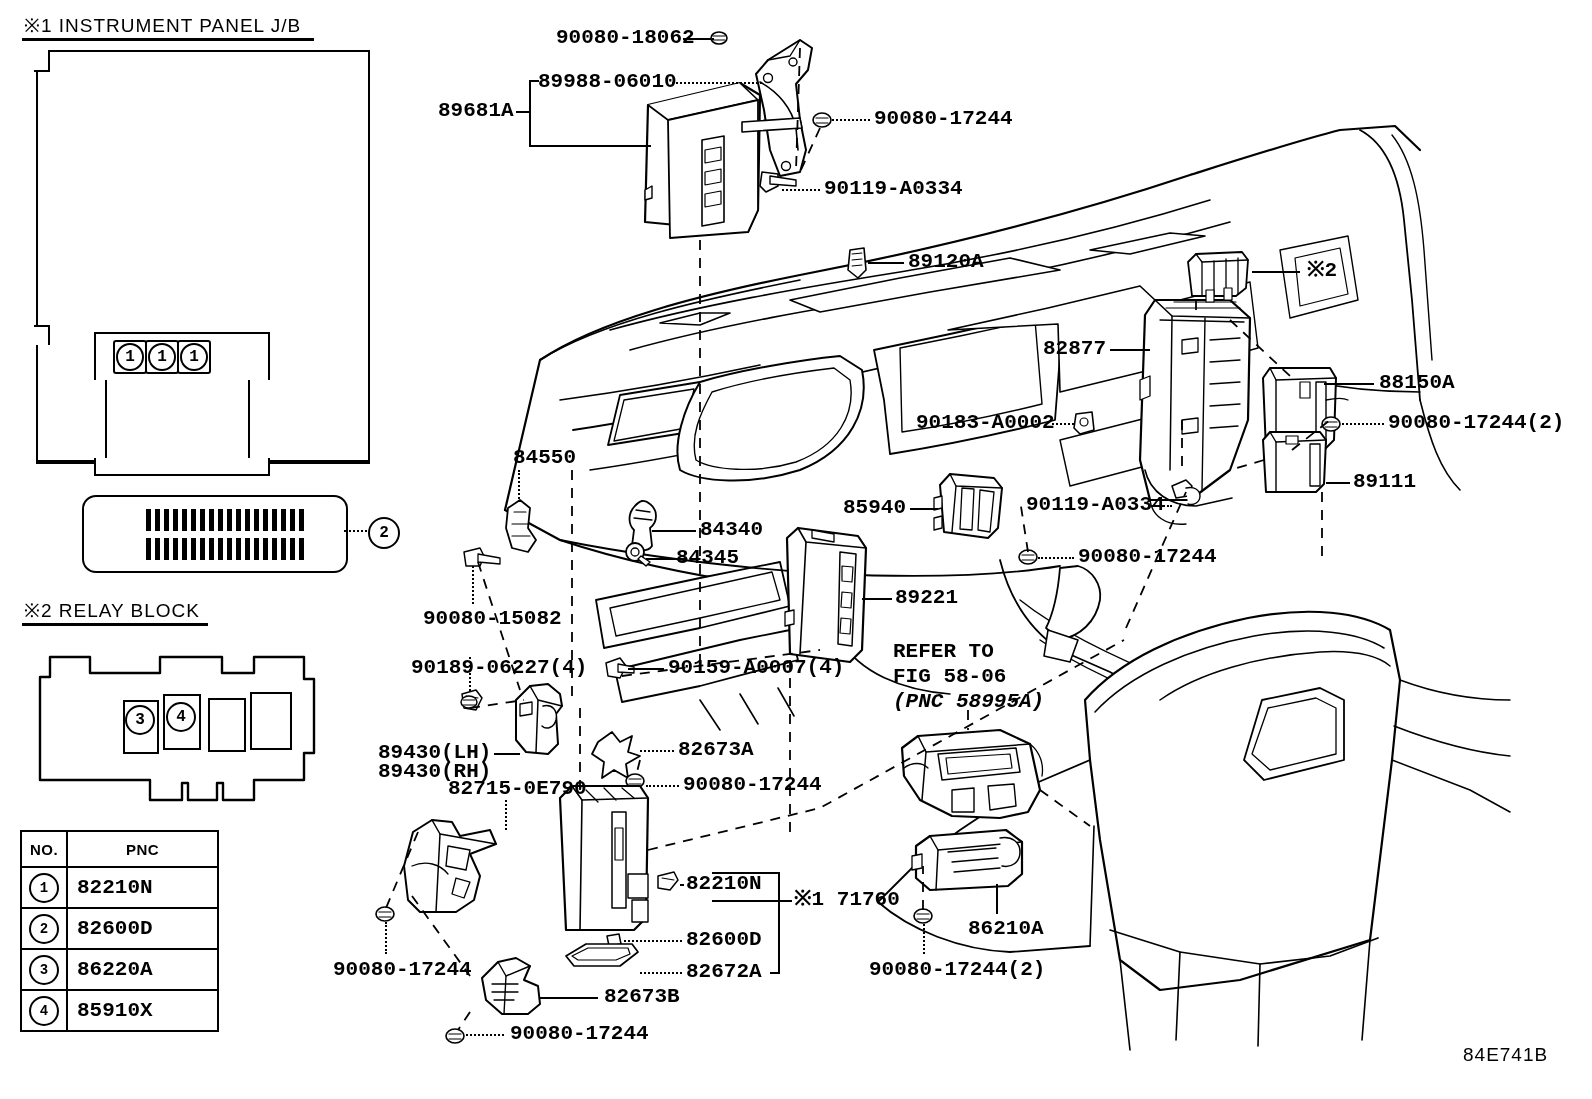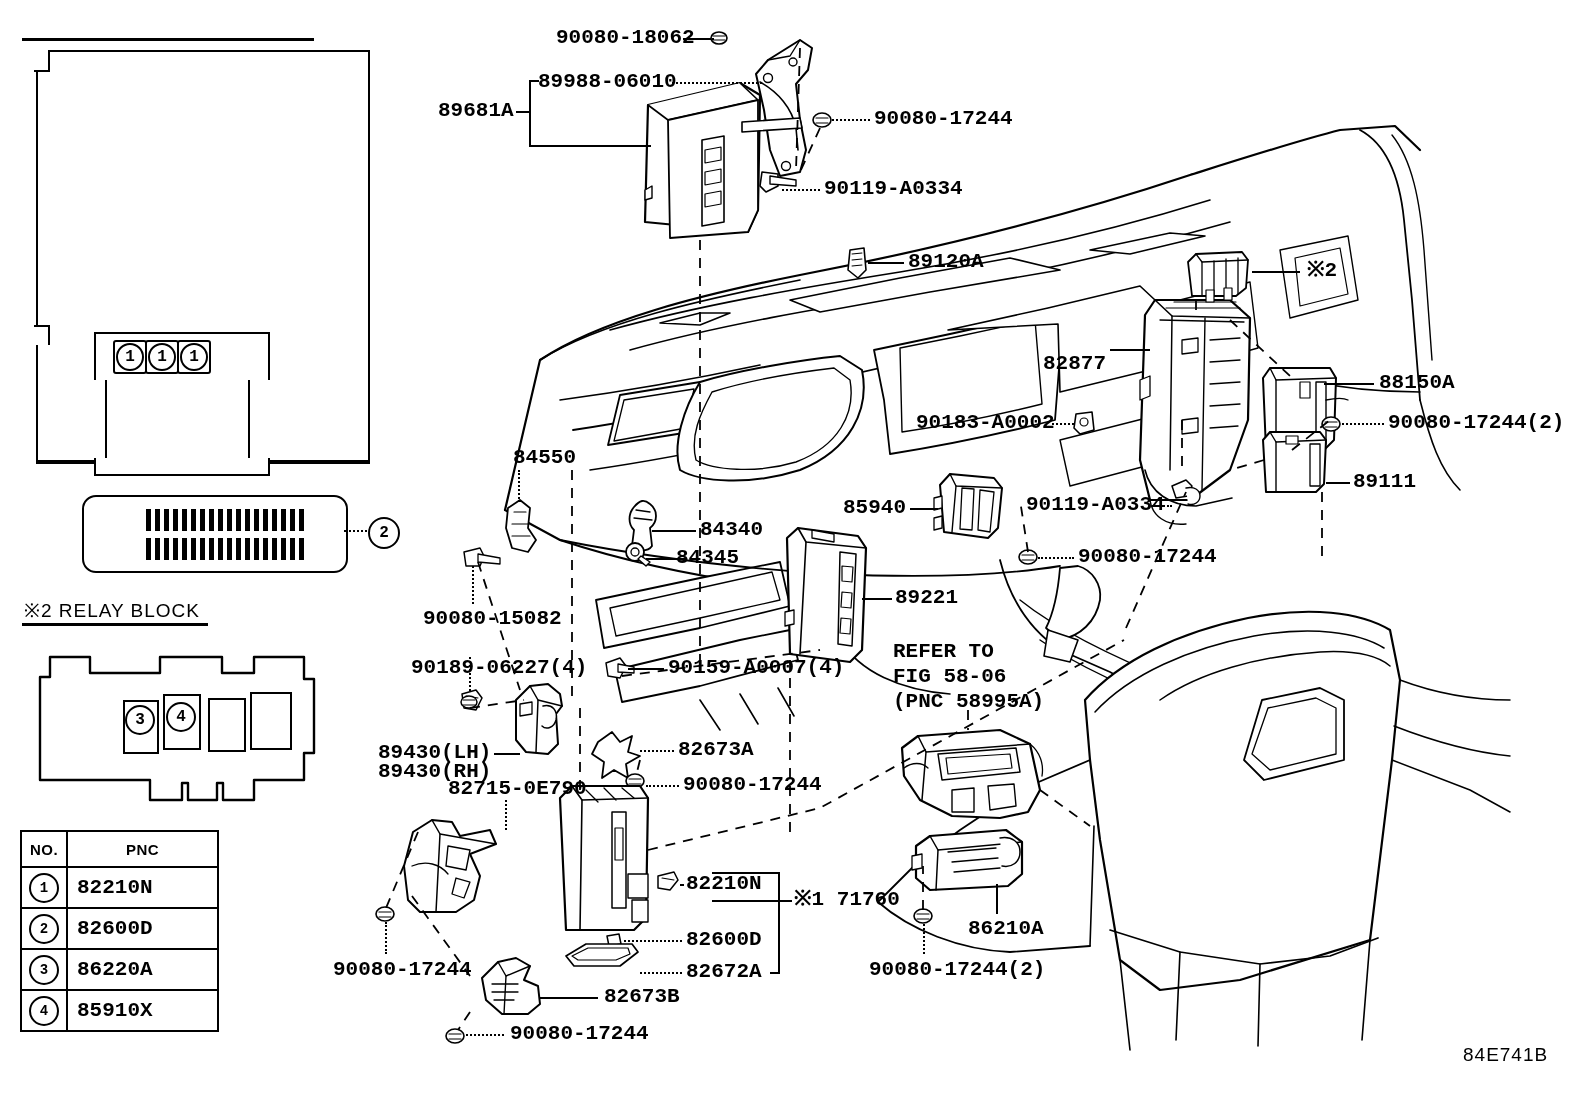--- a/index.html
+++ b/index.html
@@ -53,20 +53,21 @@
         font-size:14px;font-weight:700;}
 
   
   #art{position:absolute;left:0;top:0;}
 </style>
 </head>
 <body>
 
 <div id="sheet">
 
+  <div class="hdr" style="left:24px;top:12px;">※1 INSTRUMENT PANEL J/B</div>
   <div class="hdr-rule" style="left:22px;top:38px;width:292px;"></div>
 
   <div id="jb-outer" style="left:36px;top:50px;width:330px;height:410px;"></div>
 
   <div style="position:absolute;left:34px;top:50px;width:14px;height:20px;background:#fff;border-right:2px solid #000;border-bottom:2px solid #000;"></div>
   <div style="position:absolute;left:34px;top:325px;width:14px;height:18px;background:#fff;border-right:2px solid #000;border-top:2px solid #000;"></div>
 
   <div class="jb-inner" style="left:94px;top:332px;width:172px;height:50px;border-bottom:none;"></div>
   <div class="jb-inner" style="left:36px;top:380px;width:330px;height:80px;border-top:none;"></div>
   <div class="lnv" style="left:105px;top:380px;height:80px;"></div>
@@ -470,21 +471,21 @@
 
   <div class="lbl" style="left:874px;top:107px;">90080-17244</div>
   <div class="dot" style="left:832px;top:119px;width:38px;"></div>
 
   <div class="lbl" style="left:824px;top:177px;">90119-A0334</div>
   <div class="dot" style="left:782px;top:189px;width:38px;"></div>
 
   <div class="lbl" style="left:908px;top:250px;">89120A</div>
   <div class="ln" style="left:868px;top:262px;width:36px;"></div>
 
-  <div class="lbl" style="left:1043px;top:352px;">82877</div>
+  <div class="lbl" style="left:1043px;top:337px;">82877</div>
   <div class="ln" style="left:1110px;top:349px;width:40px;"></div>
 
   <div class="lbl" style="left:1307px;top:259px;">※2</div>
   <div class="ln" style="left:1252px;top:271px;width:48px;"></div>
 
   <div class="lbl" style="left:1379px;top:371px;">88150A</div>
   <div class="ln" style="left:1324px;top:383px;width:50px;"></div>
 
   <div class="lbl" style="left:1388px;top:411px;">90080-17244(2)</div>
   <div class="dot" style="left:1342px;top:423px;width:42px;"></div>
@@ -520,21 +521,21 @@
   <div class="dotv" style="left:472px;top:566px;height:38px;"></div>
 
   <div class="lbl" style="left:411px;top:632px;margin-top:24px;">90189-06227(4)</div>
   <div class="dotv" style="left:469px;top:657px;height:34px;"></div>
 
   <div class="lbl" style="left:668px;top:656px;">90159-A0007(4)</div>
   <div class="ln" style="left:628px;top:668px;width:36px;"></div>
 
   <div class="lbl" style="left:893px;top:640px;">REFER TO</div>
   <div class="lbl" style="left:893px;top:665px;">FIG 58-06</div>
-  <div class="lbl" style="left:893px;top:690px;">(PNC 58995A)</div>
+  <div class="lbl" style="left:893px;top:690px;font-style:italic;">(PNC 58995A)</div>
 
   <div class="lbl" style="left:378px;top:716px;margin-top:44px;">89430(RH)</div>
   <div class="lbl" style="left:378px;top:741px;">89430(LH)</div>
   <div class="ln" style="left:494px;top:753px;width:26px;"></div>
 
   <div class="lbl" style="left:678px;top:738px;">82673A</div>
   <div class="dot" style="left:640px;top:750px;width:34px;"></div>
 
   <div class="lbl" style="left:683px;top:773px;">90080-17244</div>
   <div class="dot" style="left:646px;top:785px;width:33px;"></div>

